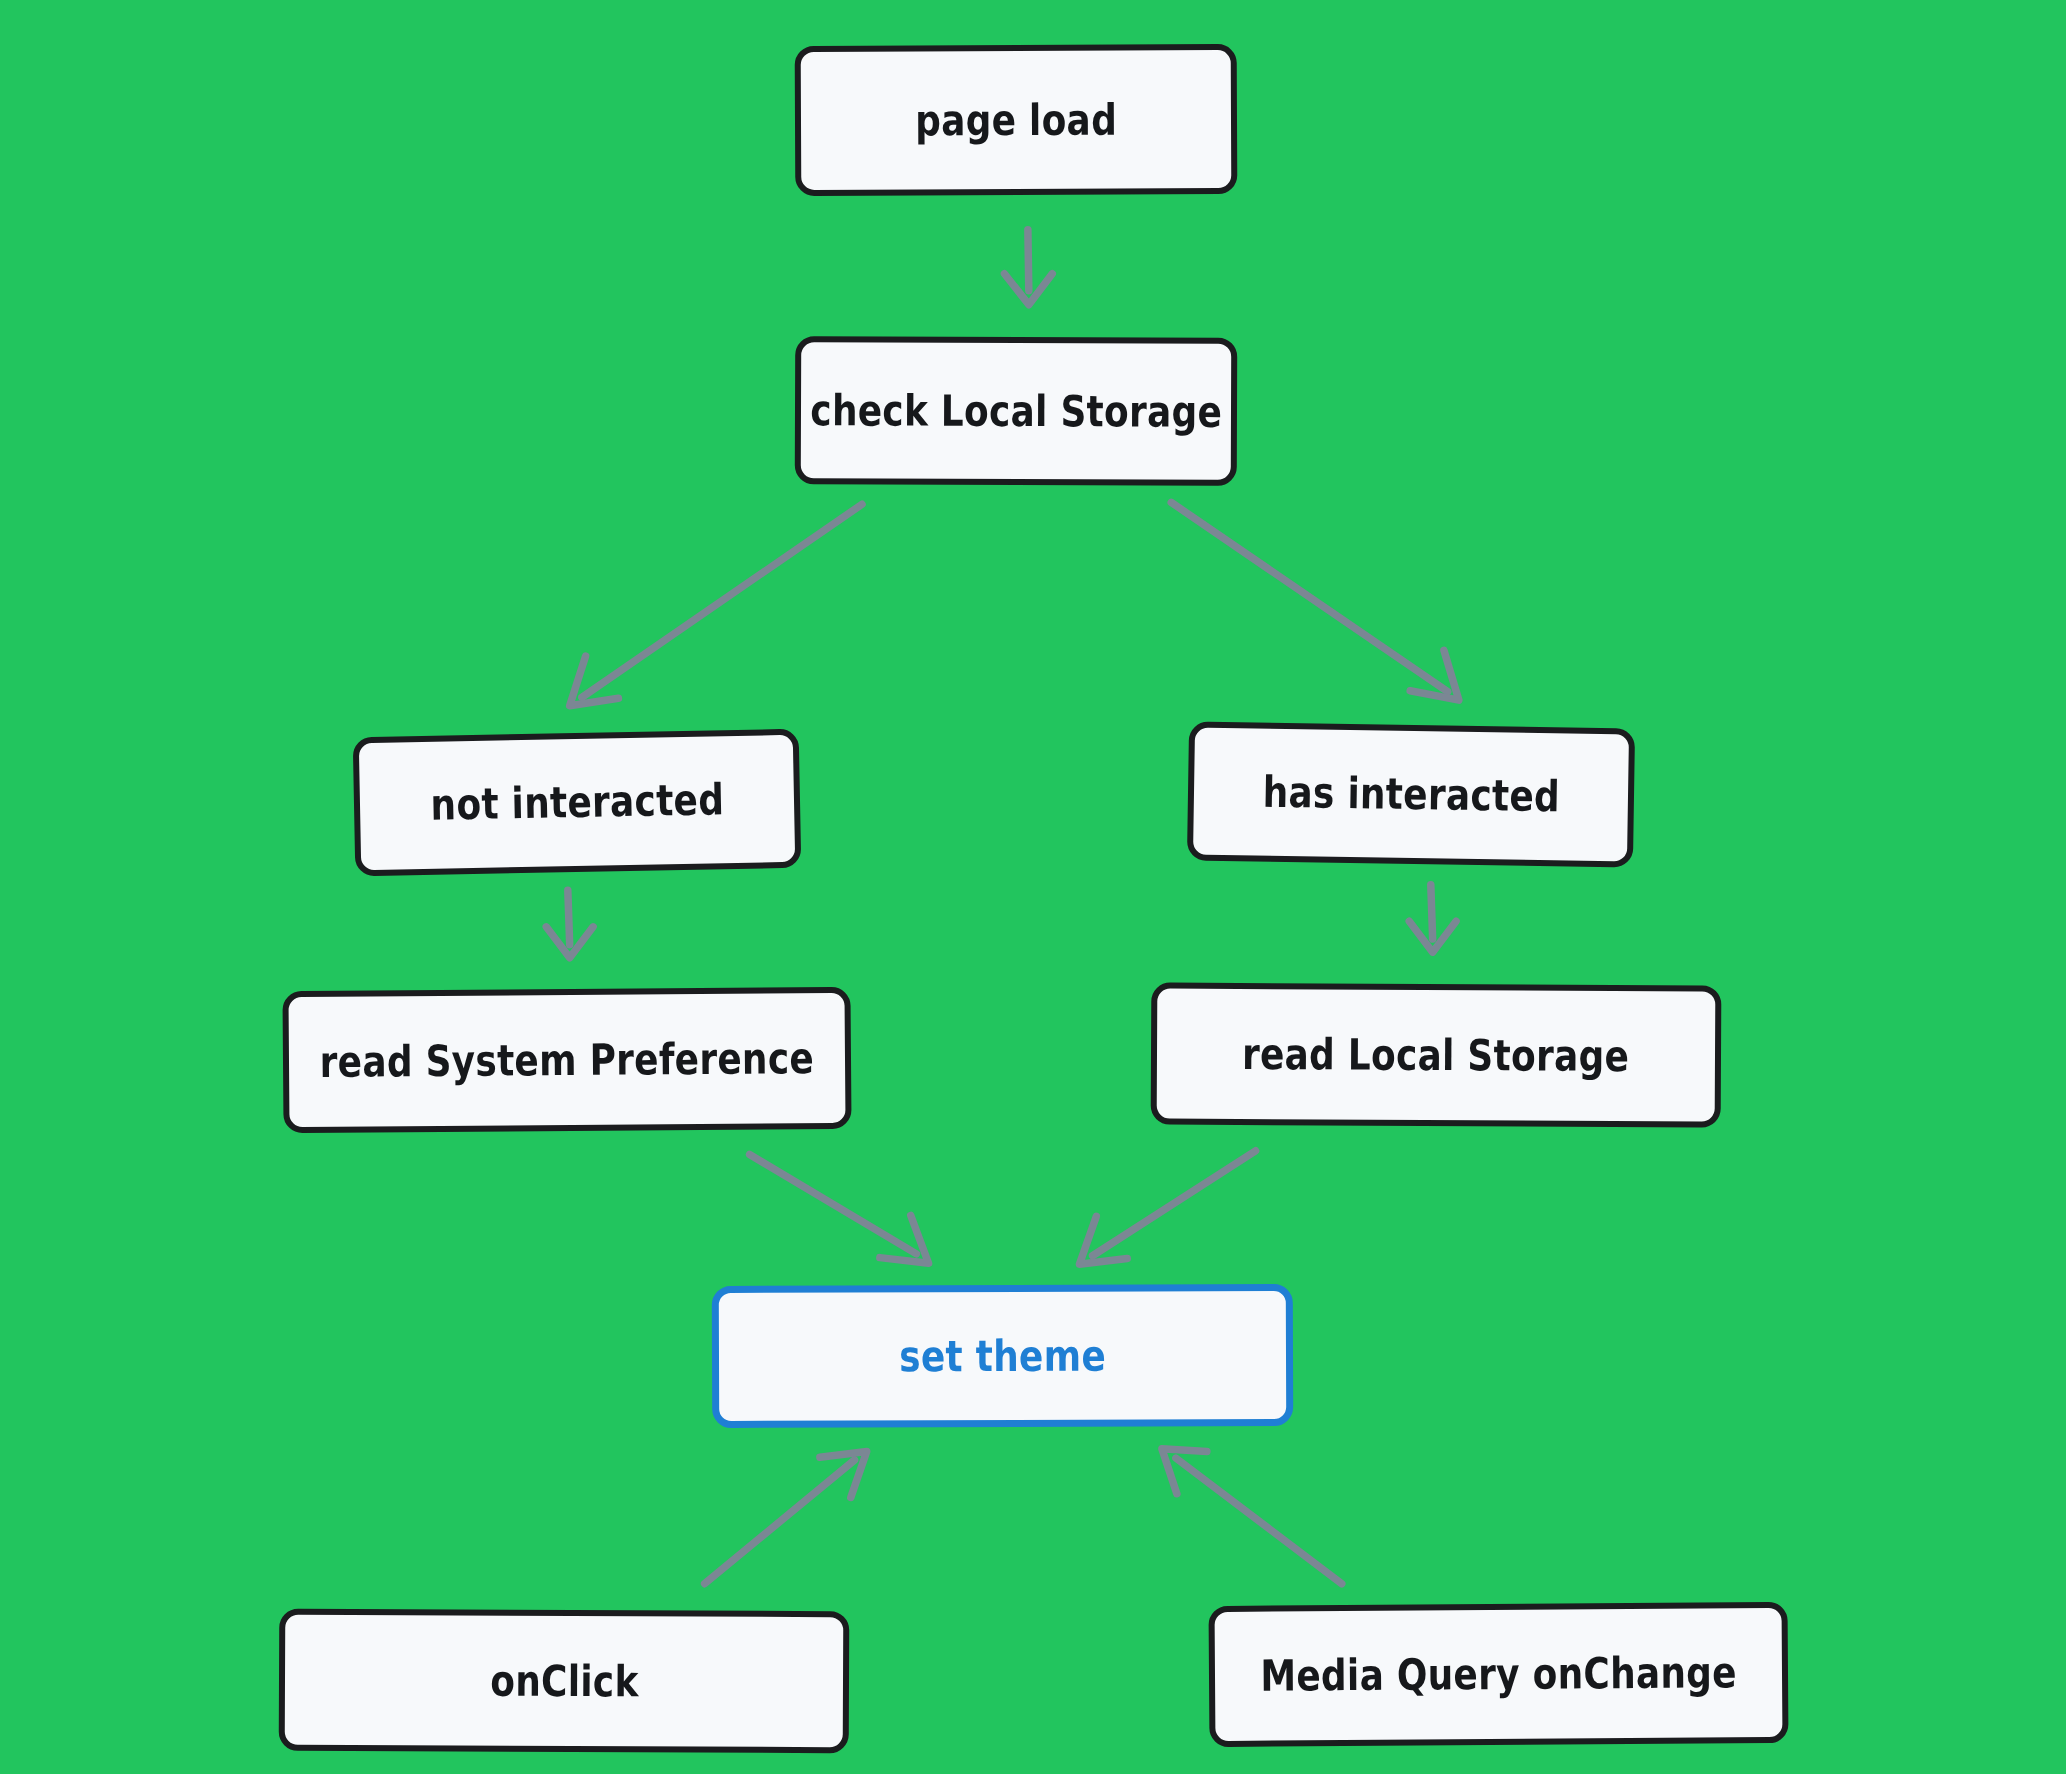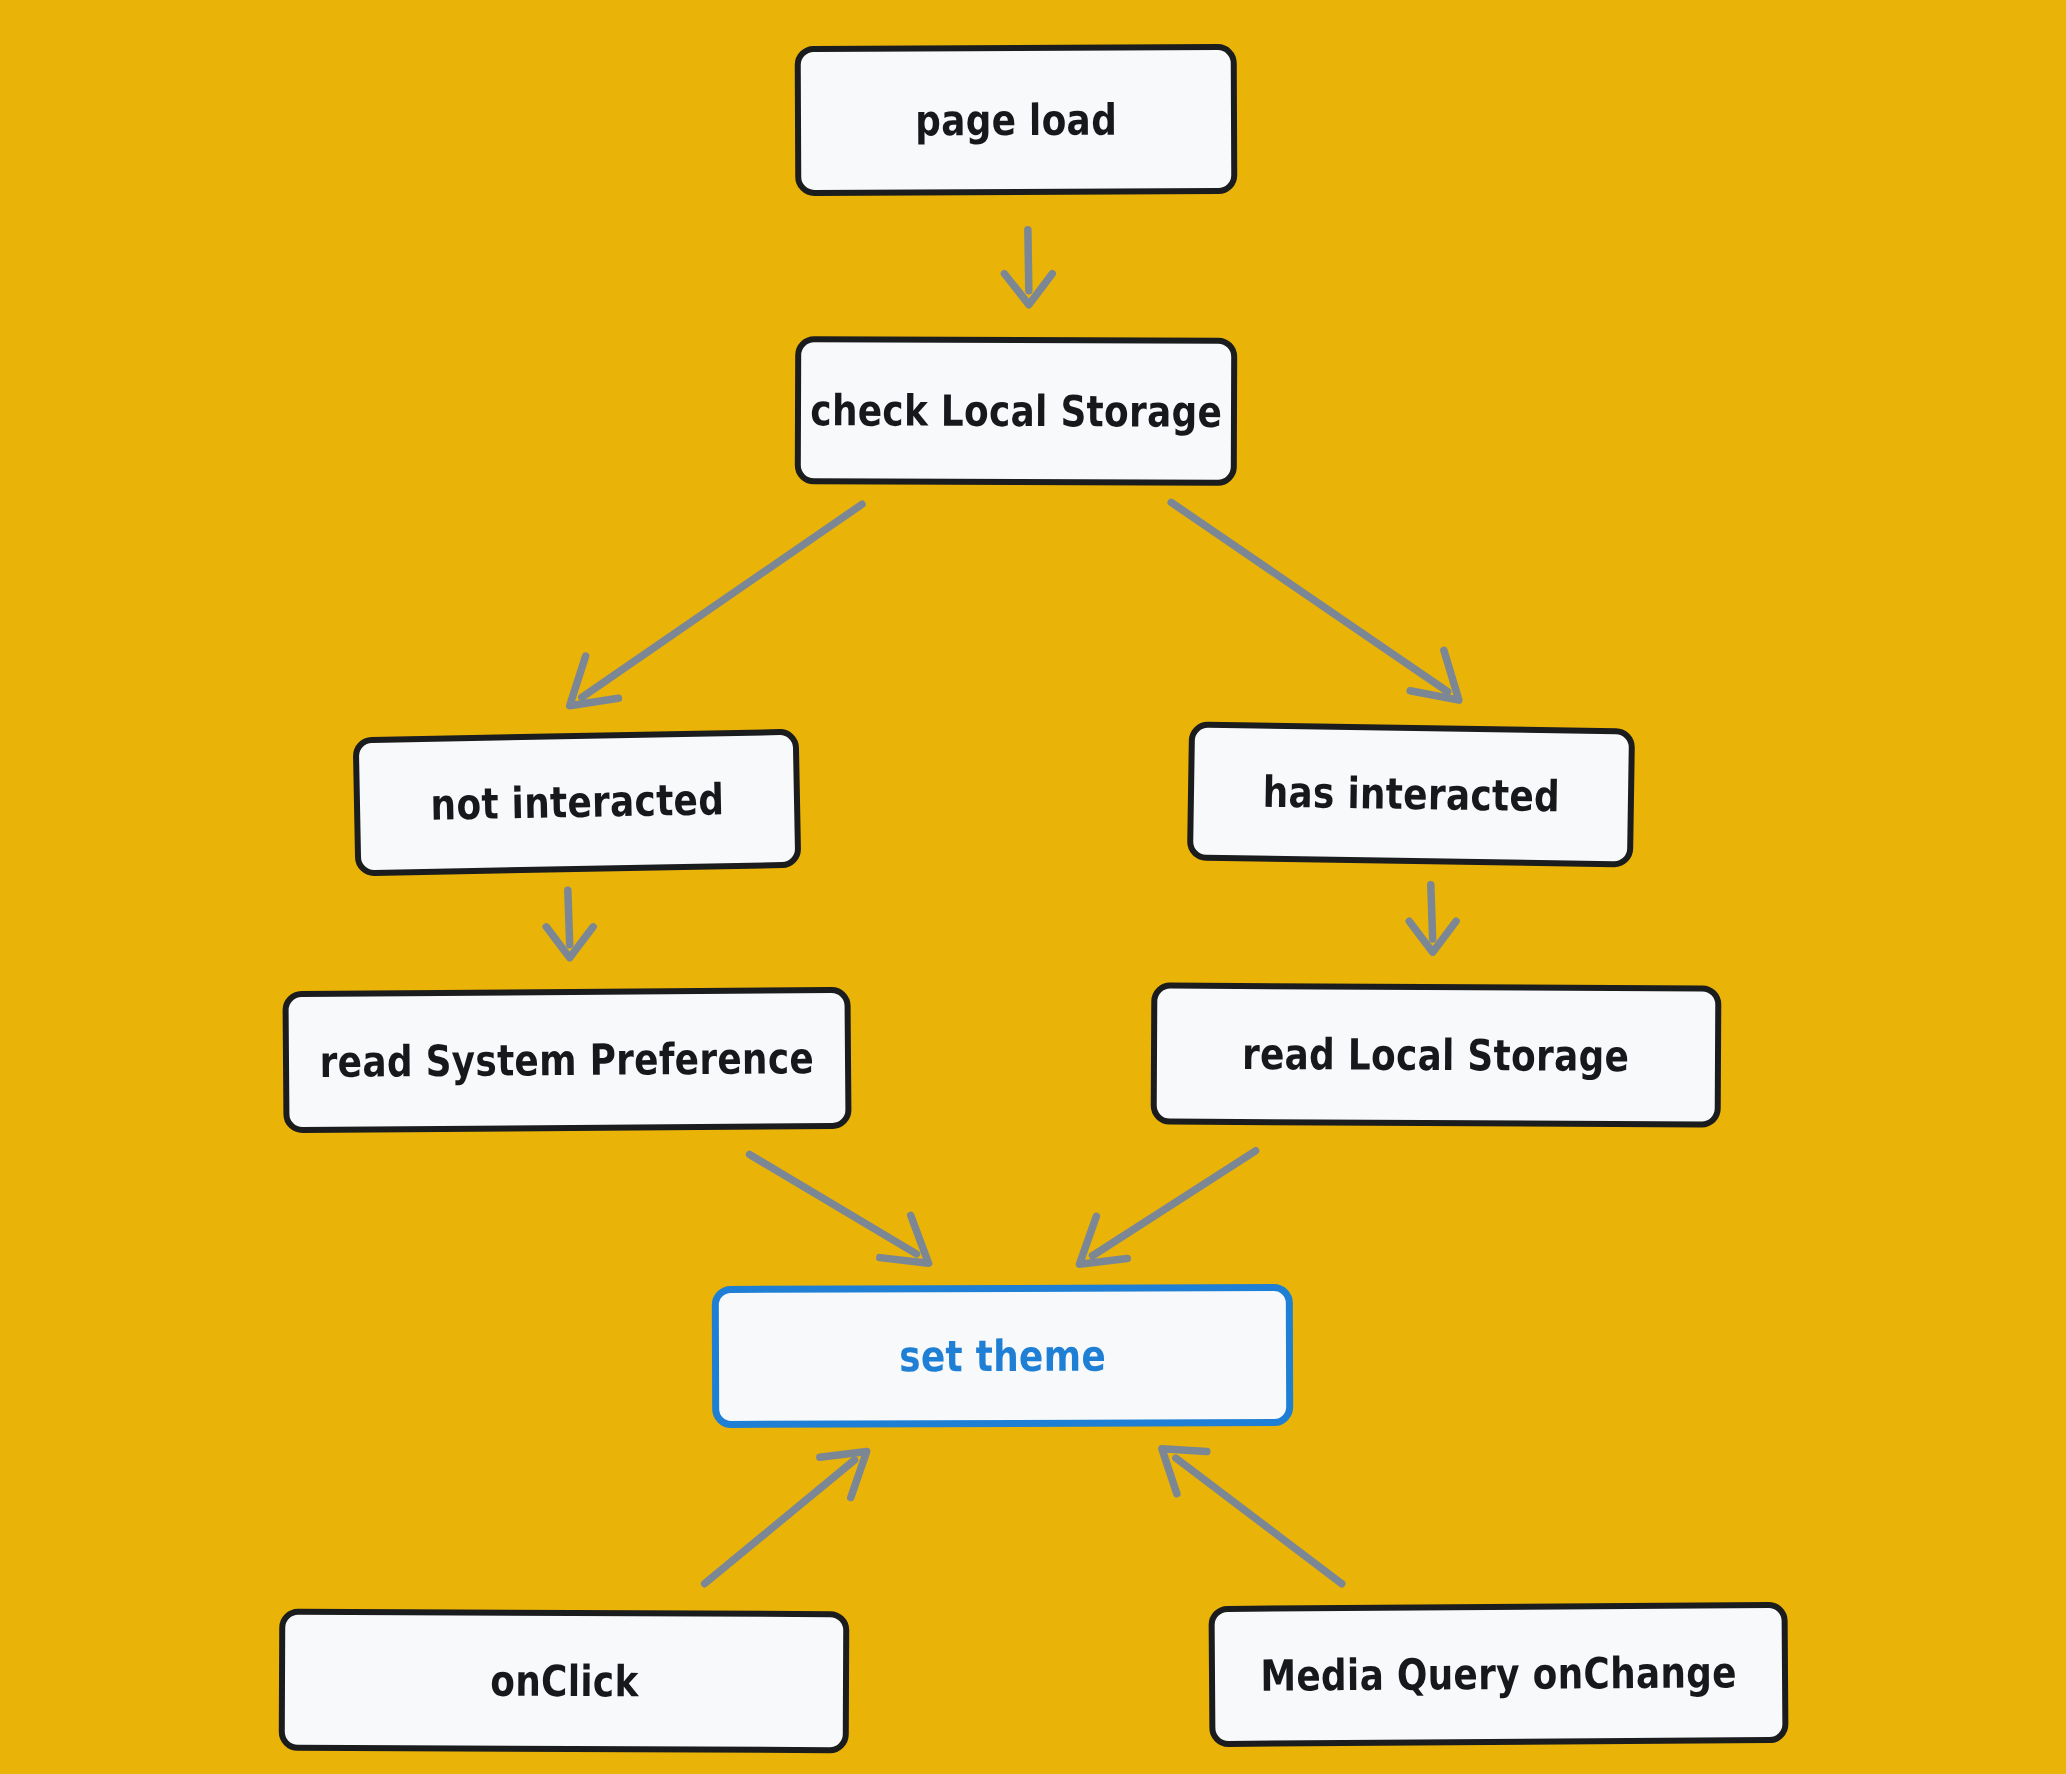--- a/index.html
+++ b/index.html
@@ -11,21 +11,21 @@
   body {
     width: 2067px;
     height: 1775px;
     font-family: "DejaVu Sans", sans-serif;
     overflow: hidden;
   }
   #canvas {
     position: relative;
     width: 2067px;
     height: 1775px;
-    background: #eab308;
+    background: #22c55e;
   }
   #edge-layer {
     position: absolute;
     left: 0; top: 0;
     width: 2067px;
     height: 1775px;
     pointer-events: none;
   }
   .node {
     position: absolute;

